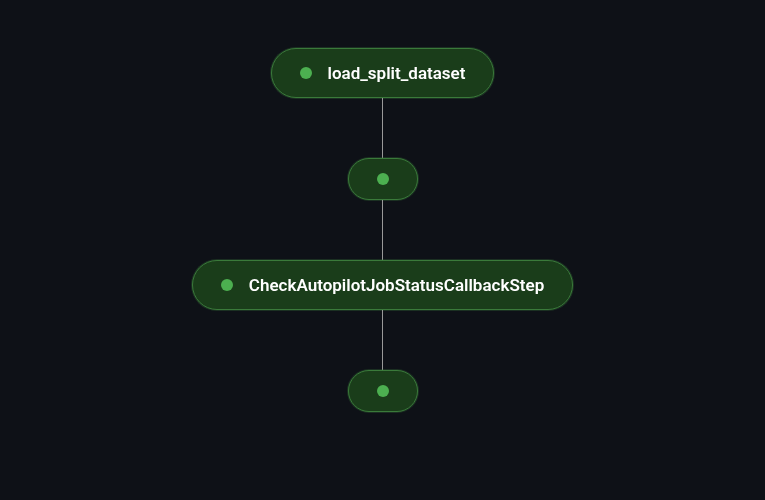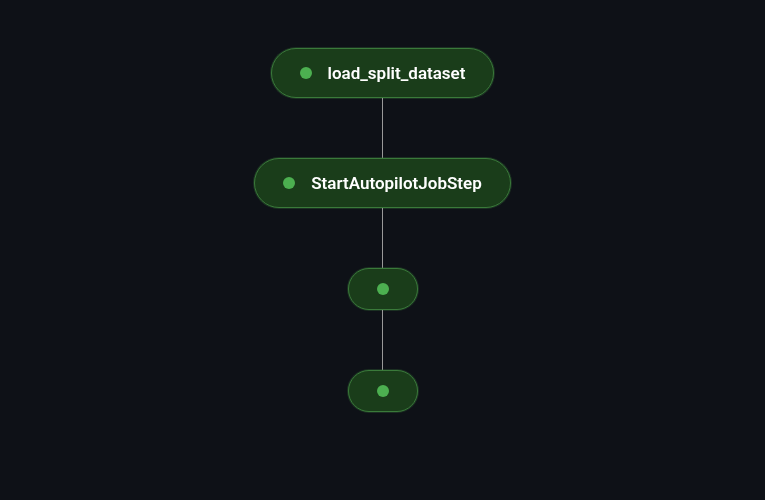--- a/index.html
+++ b/index.html
@@ -51,26 +51,26 @@
 
 <div class="node">
   <span class="status-dot"></span>
   <span class="node-label">load_split_dataset</span>
 </div>
 
 <div class="connector"></div>
 
 <div class="node">
   <span class="status-dot"></span>
-  <span class="node-label">StartAutopilotJobStep</span>
 </div>
 
 <div class="connector"></div>
 
 <div class="node">
   <span class="status-dot"></span>
+  <span class="node-label">CheckAutopilotJobStatusCallbackStep</span>
 </div>
 
 <div class="connector"></div>
 
 <div class="node">
   <span class="status-dot"></span>
 </div>
 
 </body></html>

